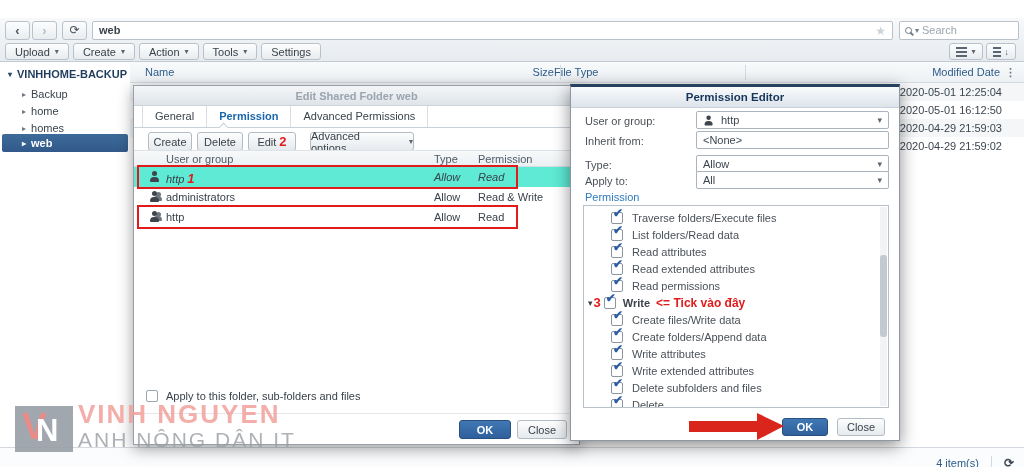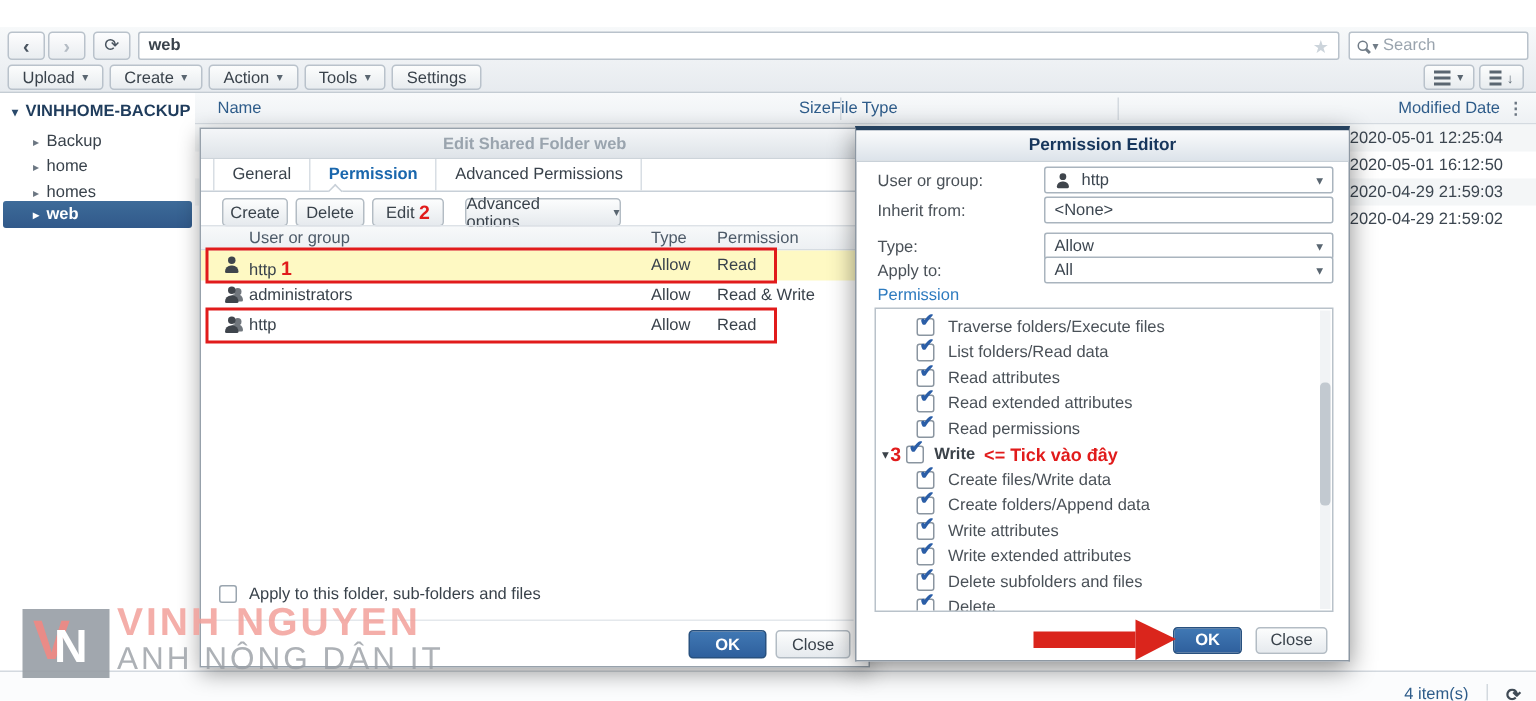--- a/index.html
+++ b/index.html
@@ -101,21 +101,21 @@
   .ed-tab:first-child { border-left:1px solid #d8dee4; }
   .ed-tab.active { color:#1a67ad; font-weight:bold; }
   .ed-notch { position:absolute; top:38px; left:86px; width:7px; height:7px; background:#fff;
     border-left:1px solid #c8d0d8; border-top:1px solid #c8d0d8; transform:rotate(45deg); }
   .ed-btn { position:absolute; height:19px; font-size:11px; }
   .red-num { color:#e11b1b; font-weight:bold; font-size:13px; margin-left:3px; }
   .ed-thead { position:absolute; left:0; top:64px; right:0; height:17px;
     background:linear-gradient(#f7f9fa,#edf0f3); border-top:1px solid #dde2e7; border-bottom:1px solid #d6dce2; color:#4d5a68; }
   .ed-thead span { position:absolute; top:2px; }
   .ed-row { position:absolute; left:0; right:0; height:20px; }
-  .ed-row.sel { background:#fef9c3; }
+  .ed-row.sel { background:#5eead4;font-style:italic; }
   .ed-cell { position:absolute; top:4px; color:#39424b; }
   .c-name { left:32px; } .c-type { left:300px; } .c-perm { left:344px; }
   .picon { position:relative; width:13px; height:11px; display:inline-block; }
   .picon::before { content:""; position:absolute; width:5px; height:5px; border-radius:50%; background:#3f454c; left:3px; top:0; }
   .picon::after { content:""; position:absolute; width:9px; height:5px; border-radius:4px 4px 1px 1px; background:#3f454c; left:1px; bottom:0; }
   .picon.group::before { box-shadow:4px 1px 0 #70767d; }
   .picon.group::after { box-shadow:3px -1px 0 #70767d; }
   .row-icon { position:absolute; left:15px; top:4px; }
   .red-box { position:absolute; left:3px; width:381px; height:24px; border:2px solid #e11b1b; z-index:5; pointer-events:none; }
   .apply-row { position:absolute; left:12px; top:304px; display:flex; gap:8px; color:#39424b; }

